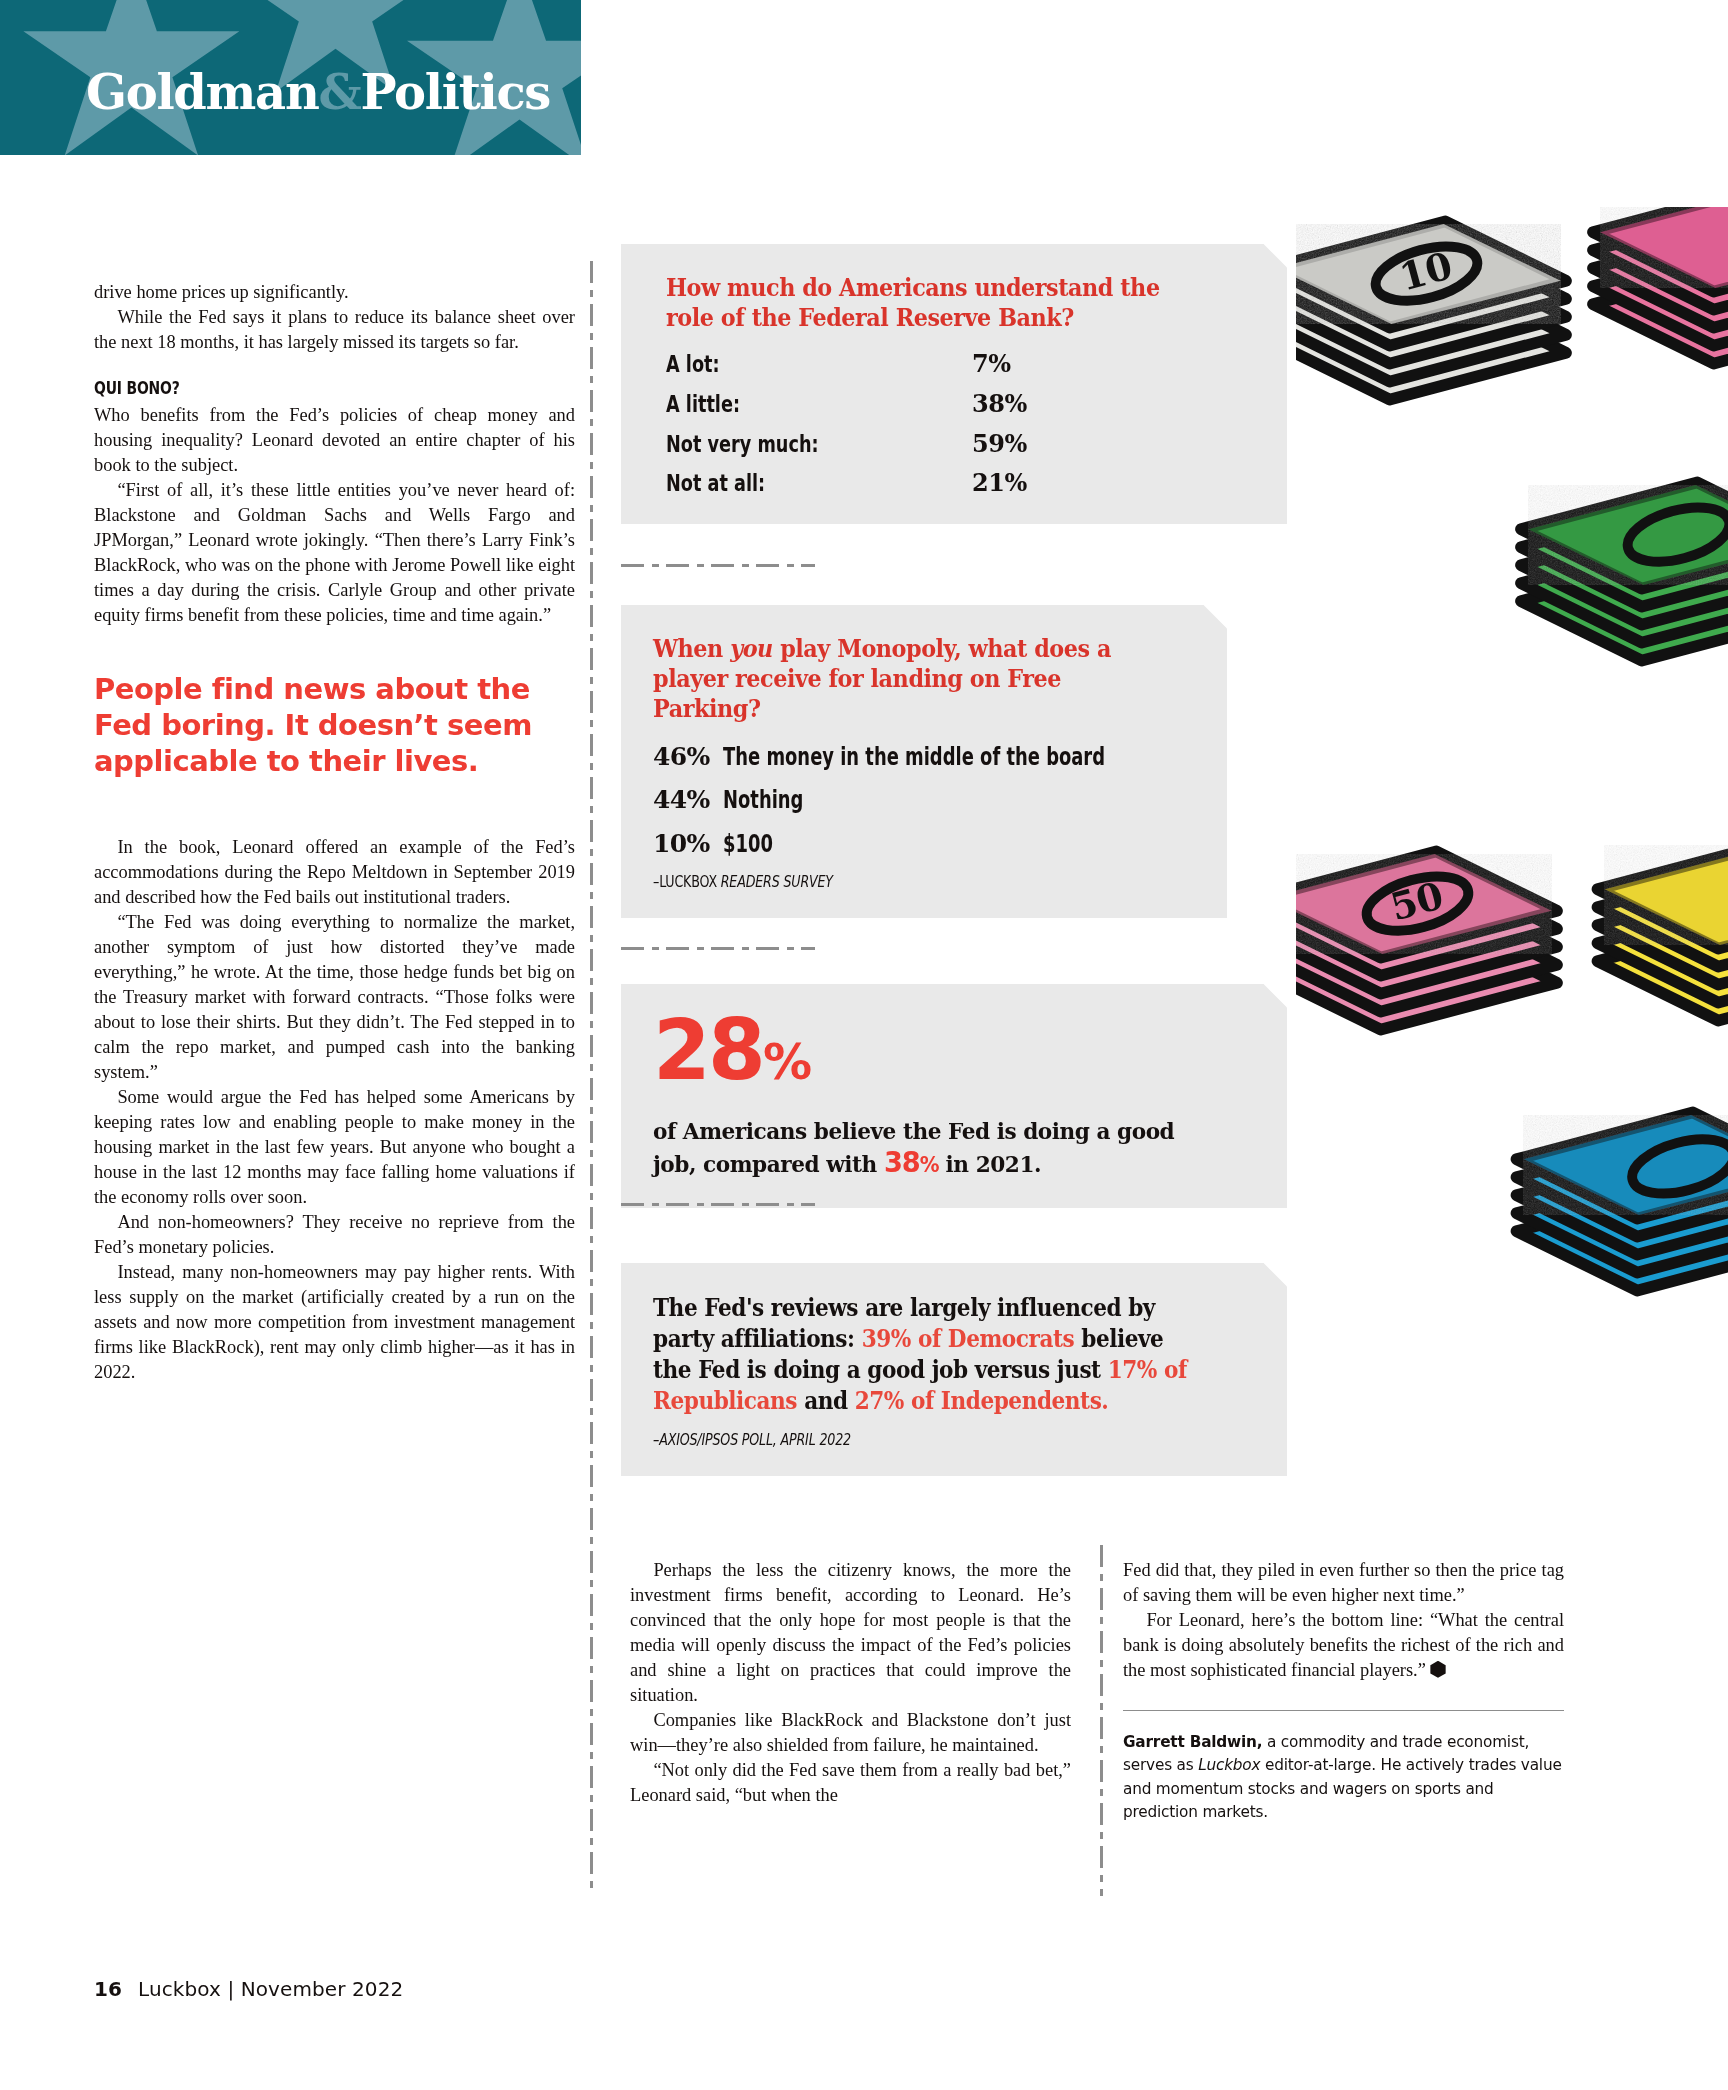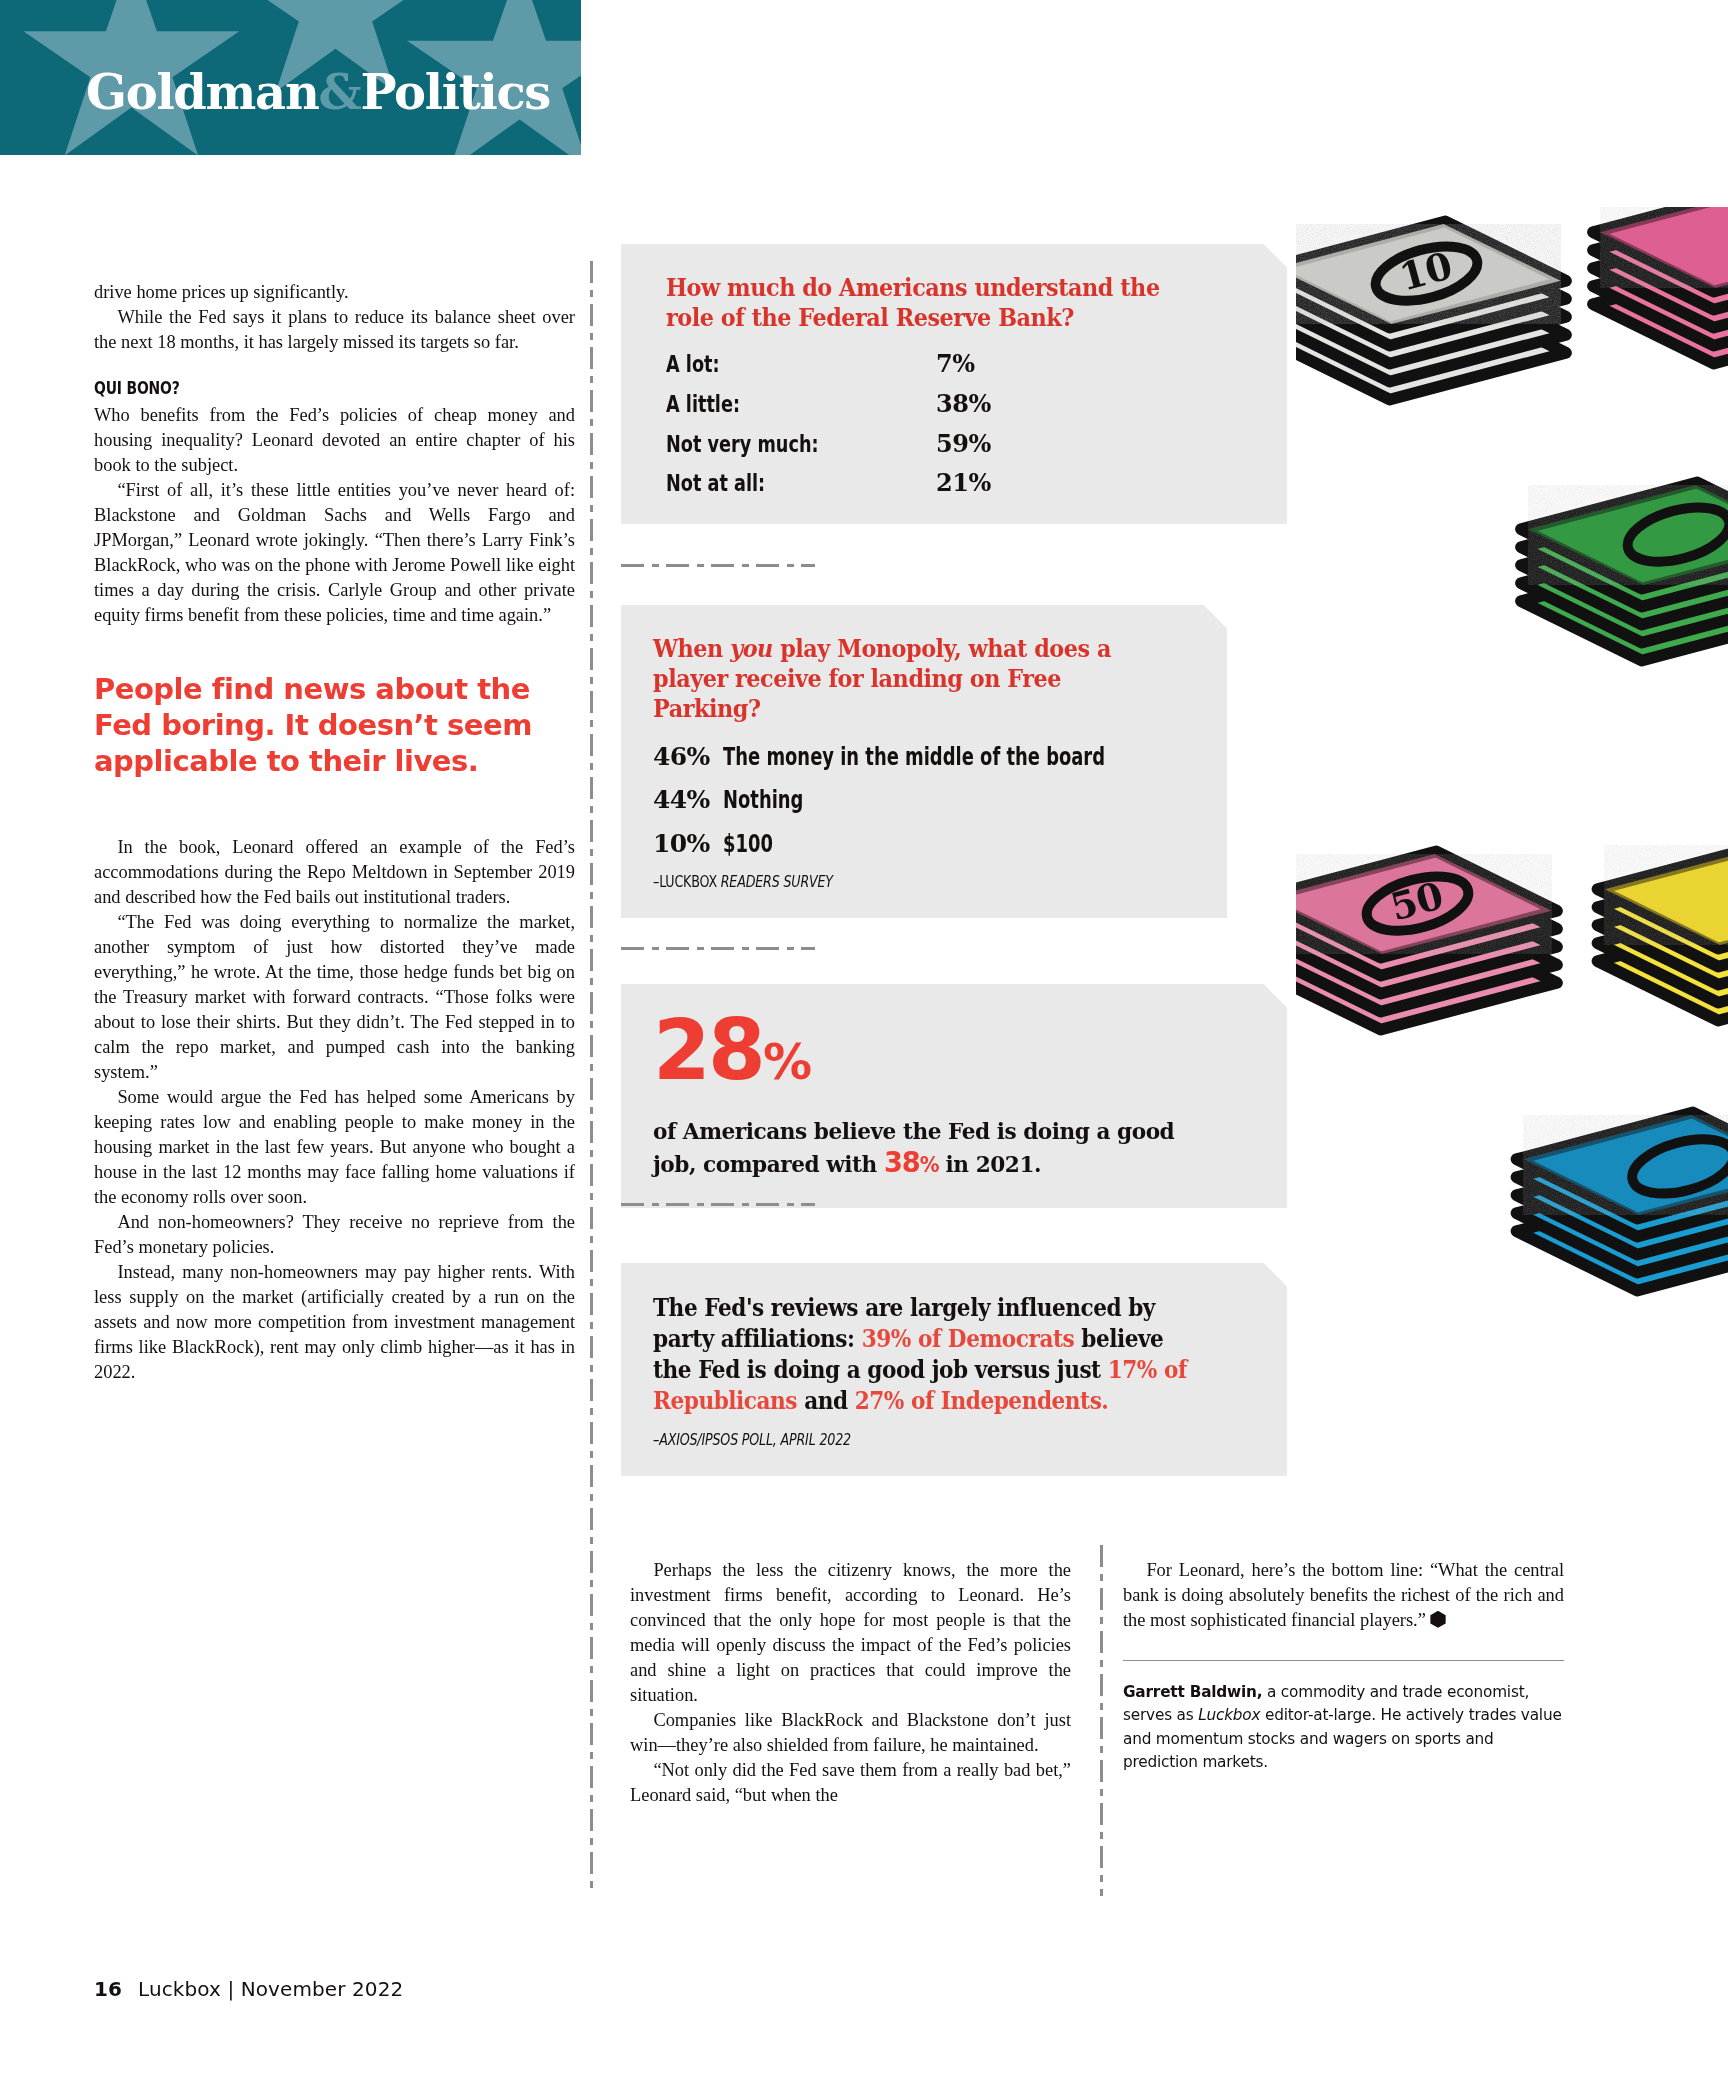--- a/index.html
+++ b/index.html
@@ -111,20 +111,21 @@
     color: #d9342b;
     transform: scaleX(0.93);
     transform-origin: left top;
   }
   .stat-q em { font-style: italic; }
 
   .poll-row {
     display: flex;
     align-items: baseline;
     margin-top: 10.8px;
+    gap: 36px;
   }
   .poll-label {
     font-family: "DejaVu Sans Condensed", "Liberation Sans Narrow", "Liberation Sans", sans-serif;
     font-weight: 700;
     font-size: 23.4px;
     color: #15100f;
     width: 270px;
     transform: scaleX(0.84);
     transform-origin: left center;
   }
@@ -521,20 +522,21 @@
 </div>
 
 <div class="col-mid body-col">
   <p class="ind">Perhaps the less the citizenry knows, the more the investment firms benefit, according to Leonard. He’s convinced that the only hope for most people is that the media will openly discuss the impact of the Fed’s policies and shine a light on practices that could improve the situation.</p>
   <p class="ind">Companies like BlackRock and Blackstone don’t just win—they’re also shielded from failure, he maintained.</p>
   <p class="ind">“Not only did the Fed save them from a really bad bet,” Leonard said, “but when the</p>
 </div>
 
 <div class="col-right">
   <div class="body-col">
+    <p>Fed did that, they piled in even further so then the price tag of saving them will be even higher next time.”</p>
     <p class="ind"><span>For Leonard, here’s the bottom line: “What the central bank is doing absolutely benefits the richest of the rich and the most sophisticated financial players.”</span><span class="endmark"></span></p>
   </div>
   <hr class="bio-rule">
   <div class="bio"><b>Garrett Baldwin,</b><span> a commodity and trade economist, serves as </span><i>Luckbox</i><span> editor-at-large. He actively trades value and momentum stocks and wagers on sports and prediction markets.</span></div>
 </div>
 
 <div class="footer">
   <span class="pg">16</span><span>Luckbox  |  November 2022</span>
 </div>
 

